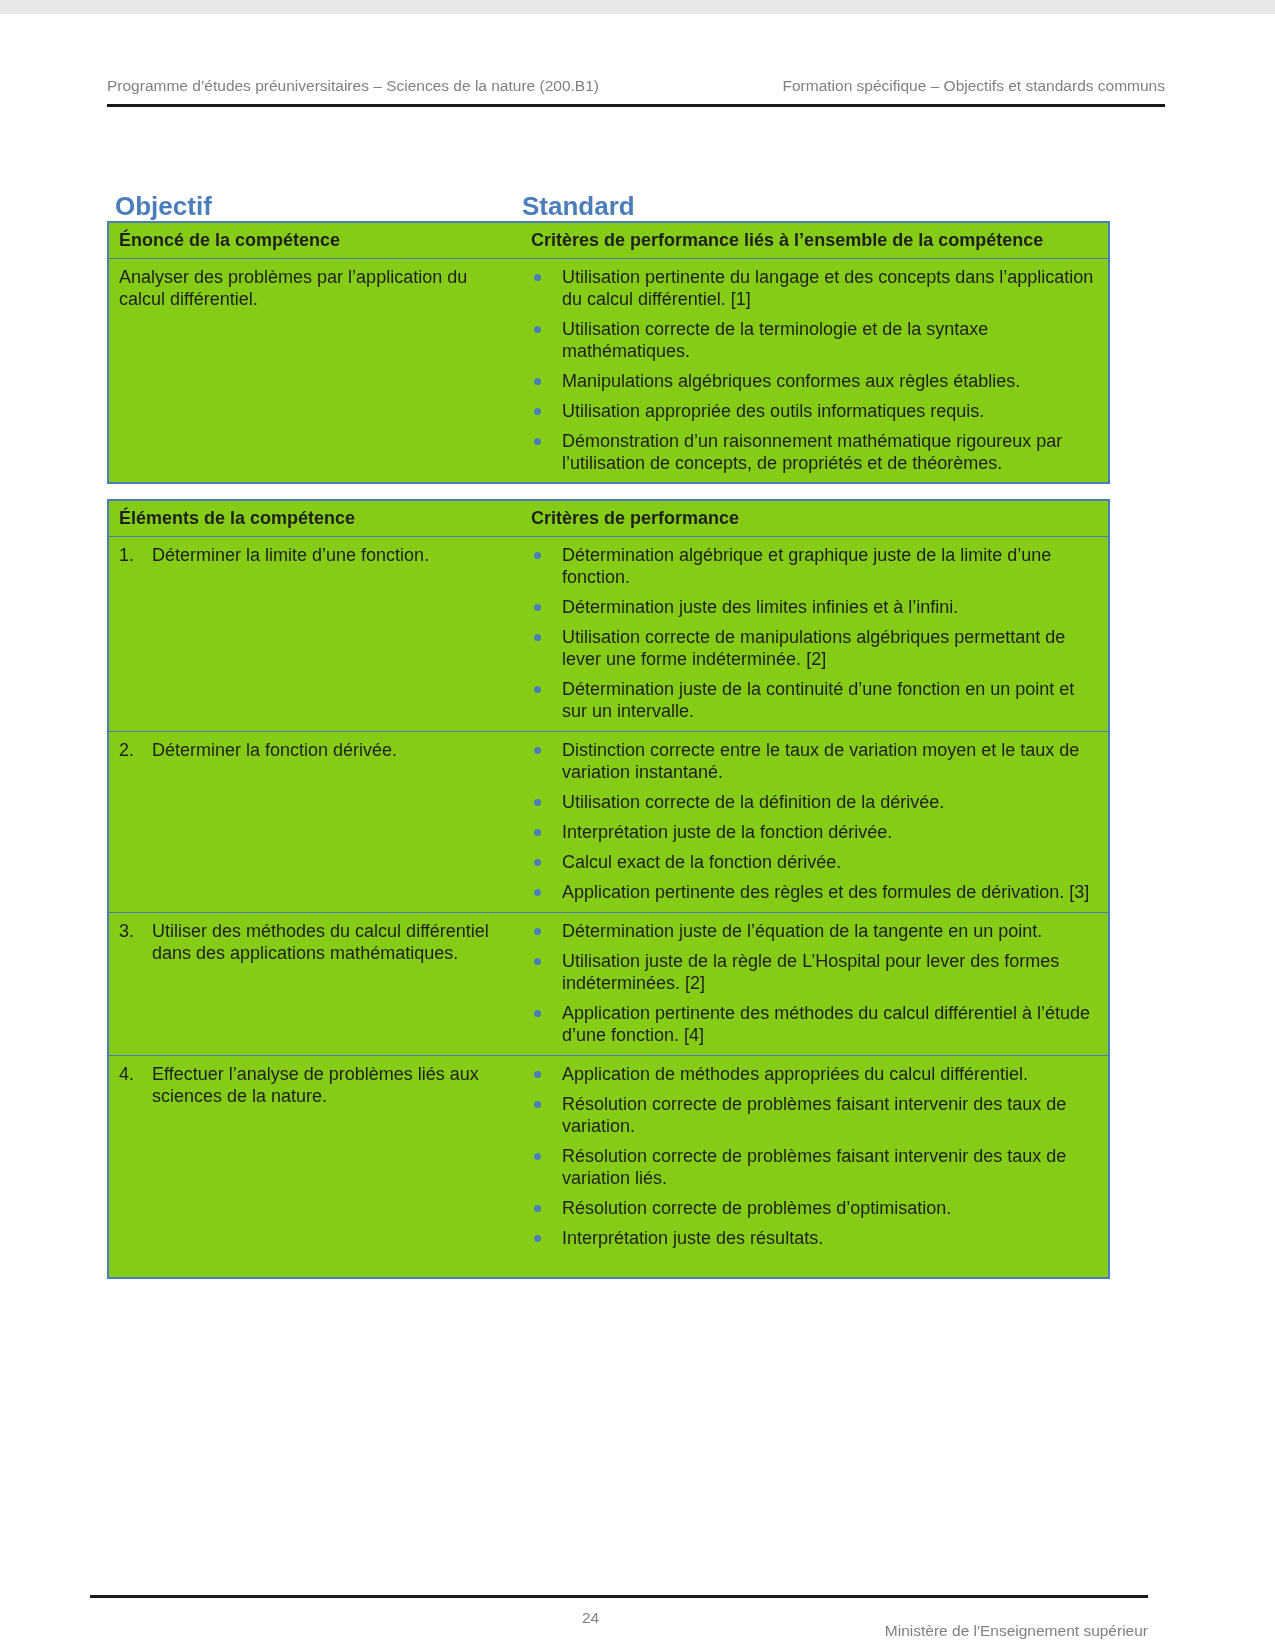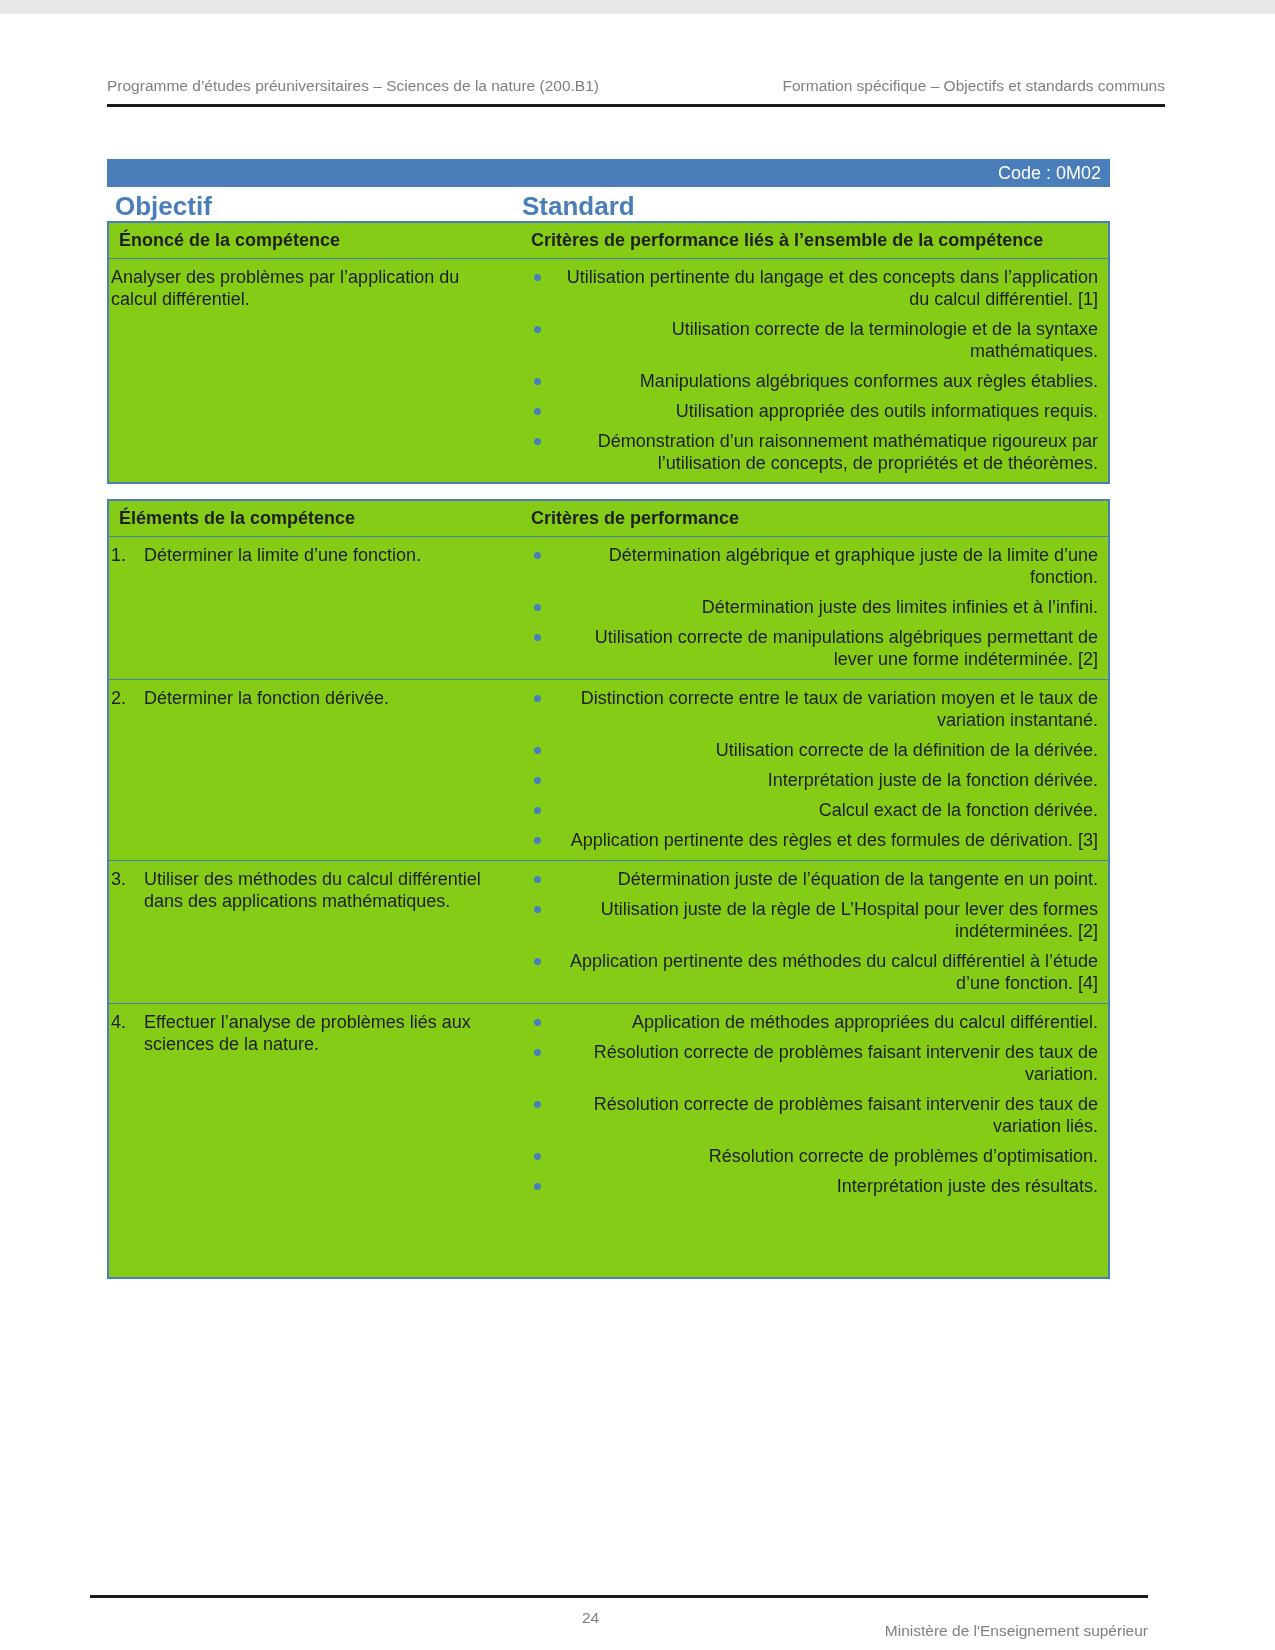--- a/index.html
+++ b/index.html
@@ -45,28 +45,28 @@
   }
   #table1{top:207px;height:263px;}
   #table2{top:485px;height:780px;}
   .thead{display:flex;font-weight:bold;border-bottom:1px solid #4A7EBB;padding:6px 0 7px;}
   .thead .hl{width:412px;padding-left:10px;box-sizing:border-box;}
   .thead .hr{flex:1;padding-left:10px;box-sizing:border-box;}
   .trow{display:flex;padding:7px 0 9px;}
   .trow + .trow{border-top:1.5px solid #4A7EBB;}
   .cell-l{
     width:412px;box-sizing:border-box;
-    padding-left:2px;padding-right:14px;
+    padding-left:10px;padding-right:14px;
     display:flex;align-items:flex-start;
   }
   .num{flex:none;width:33px;}
   .num:empty{display:none;}
   .ltext{flex:1;}
   .cell-r{flex:1;padding-right:10px;box-sizing:border-box;}
-  .bullet{display:flex;text-align:right;}
+  .bullet{display:flex;}
   .bullet + .bullet{margin-top:8px;}
   .dot{flex:none;width:41px;padding-left:13px;box-sizing:border-box;}
   .dot::before{
     content:"";display:block;width:7px;height:7px;border-radius:50%;
     background:#4A7EBB;margin-top:8px;
   }
   .btext{flex:1;}
   
   .page-footer{
     position:absolute;top:1581px;left:90px;width:1058px;
@@ -80,23 +80,20 @@
 </head>
 <body>
 
 <div class="page">
 
   <div class="top-header">
     <span>Programme d’études préuniversitaires – Sciences de la nature (200.B1)</span>
     <span>Formation spécifique – Objectifs et standards communs</span>
   </div>
 
-  <div class="code-bar">
-    <span>Code : 0M02</span>
-  </div>
 
   <div class="col-titles">
     <span class="lt">Objectif</span>
     <span class="rt">Standard</span>
   </div>
 
   <section class="ctable" id="table1">
     <div class="thead">
       <div class="hl">Énoncé de la compétence</div>
       <div class="hr">Critères de performance liés à l’ensemble de la compétence</div>
@@ -157,20 +154,24 @@
   <div class="bullet">
     <span class="dot"></span>
     <span class="btext">Détermination juste des limites infinies et à l’infini.</span>
   </div>
 
   <div class="bullet">
     <span class="dot"></span>
     <span class="btext">Utilisation correcte de manipulations algébriques permettant de lever une forme indéterminée. [2]</span>
   </div>
 
+  <div class="bullet">
+    <span class="dot"></span>
+    <span class="btext">Détermination juste de la continuité d’une fonction en un point et sur un intervalle.</span>
+  </div>
 </div>
   </div>
 
   <div class="trow">
     <div class="cell-l">
       <span class="num">2.</span>
       <span class="ltext">Déterminer la fonction dérivée.</span>
     </div>
     <div class="cell-r">
   <div class="bullet">

